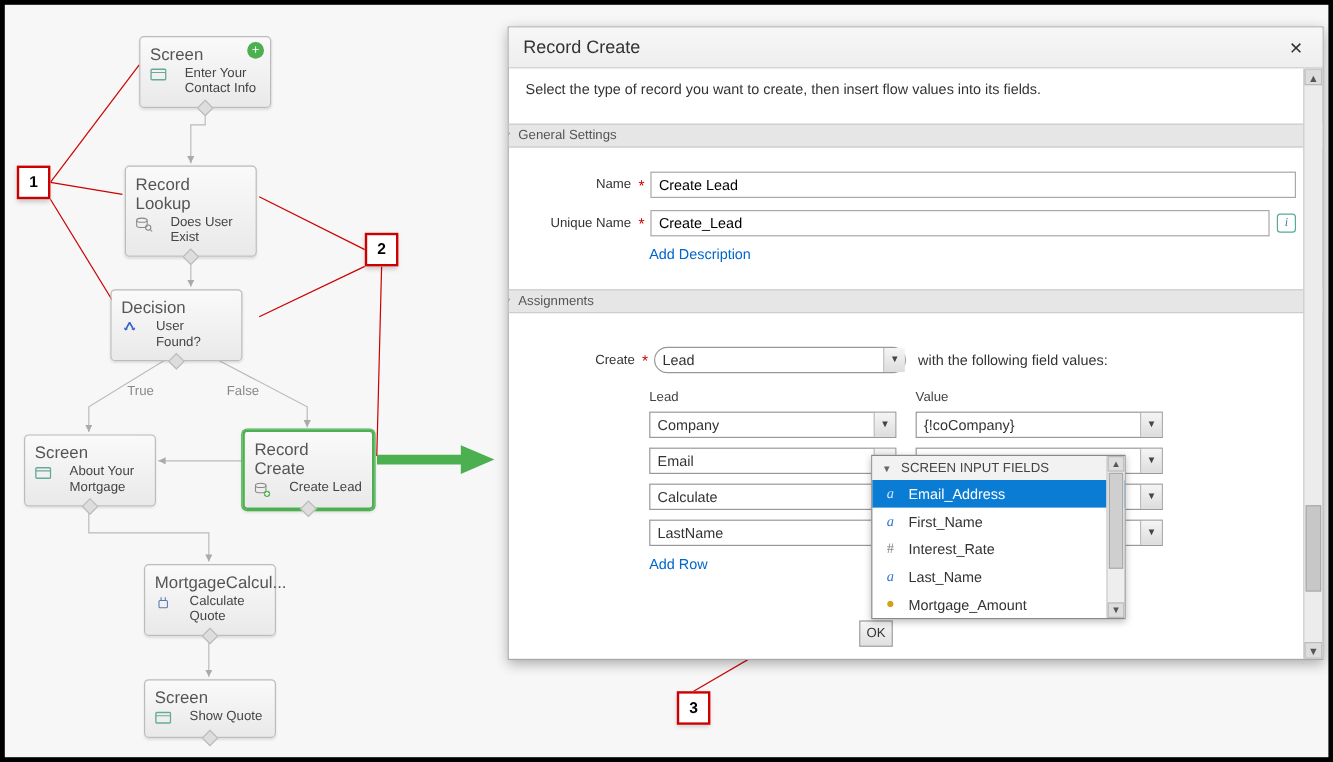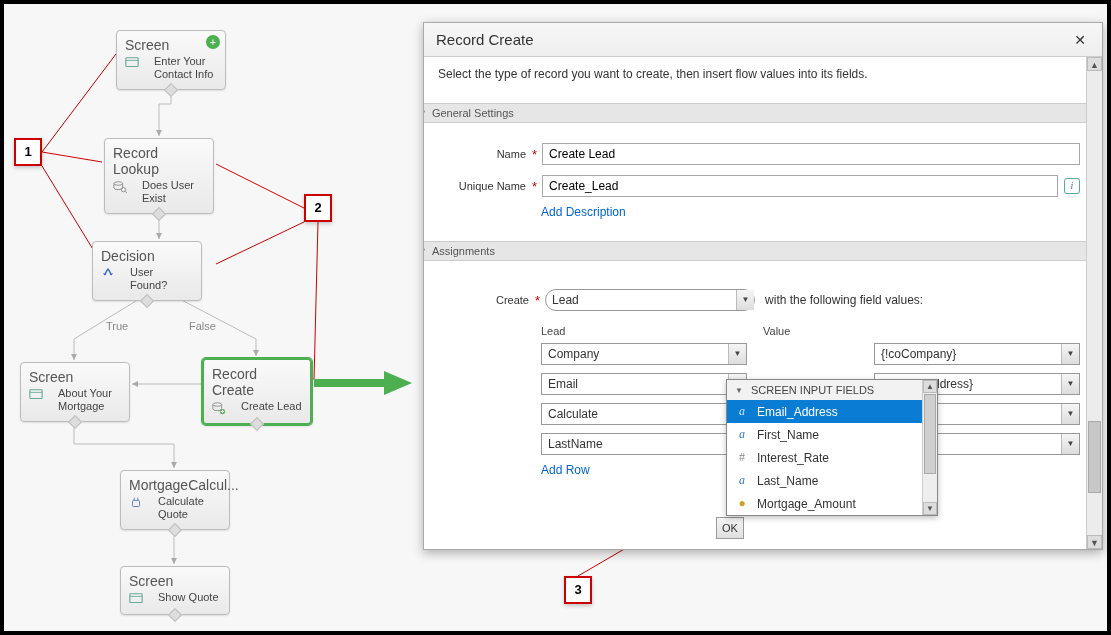--- a/index.html
+++ b/index.html
@@ -64,21 +64,21 @@
 .select-box { display: flex; align-items: stretch; border: 1px solid #999; height: 22px; background: #fff; }
 .select-box .val { padding: 0 6px; font-size: 12px; line-height: 20px; flex: 1; }
 .select-box .dd { width: 18px; border-left: 1px solid #bbb; background: linear-gradient(to bottom, #f5f5f5, #ddd); text-align: center; font-size: 8px; line-height: 20px; color: #444; }
 .sel-md { width: 210px; border-radius: 11px; }
 .following { margin-left: 10px; font-size: 12px; color: #333; }
 .assign-grid { margin-left: 82px; }
 .grid-hdr { display: flex; margin-bottom: 6px; }
 .grid-hdr div { font-size: 11px; color: #444; }
 .col-field { width: 214px; }
 .col-value { width: 214px; margin-left: 8px; }
-.grid-row { display: flex; align-items: center; margin-bottom: 8px; position: relative; justify-content: space-between; }
+.grid-row { display: flex; align-items: center; margin-bottom: 8px; position: relative; }
 .grid-row .select-box { width: 206px; }
 .grid-row .gap { width: 16px; }
 .add-row { margin-left: 82px; margin-top: 4px; }
 .ok-btn { position: absolute; left: 292px; bottom: 10px; width: 28px; height: 22px; border: 1px solid #999; background: linear-gradient(to bottom, #f5f5f5, #e0e0e0); font-size: 11px; text-align: center; line-height: 20px; overflow: hidden; }
 
 
 .dropdown { position: absolute; left: 722px; top: 375px; width: 212px; background: #fff; border: 1px solid #888; box-shadow: 0 2px 6px rgba(0,0,0,0.25); z-index: 50; }
 .dropdown .dd-scroll { position: absolute; right: 0; top: 0; bottom: 0; width: 15px; background: #eee; border-left: 1px solid #ccc; }
 .dropdown .dd-scroll .arr { position: absolute; left: 0; right: 0; height: 13px; background: #ddd; border: 1px solid #bbb; font-size: 8px; text-align: center; line-height: 11px; color: #555;}
 .dropdown .dd-scroll .arr.top { top: 0; }

